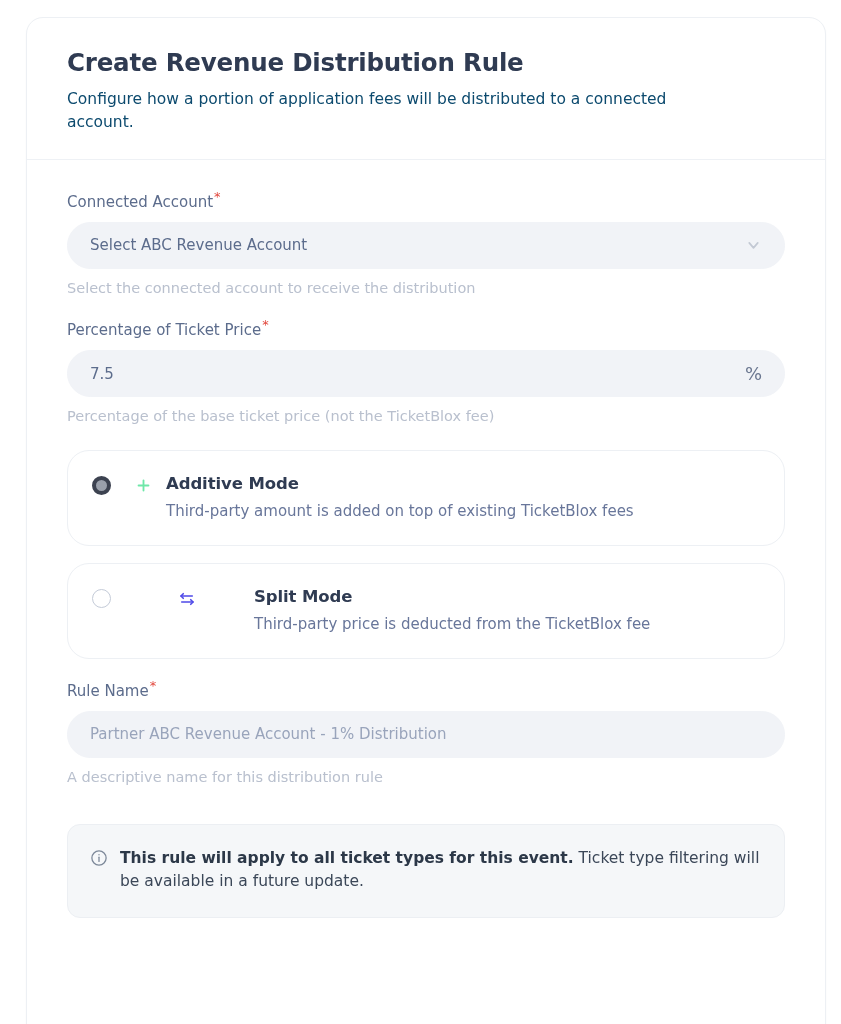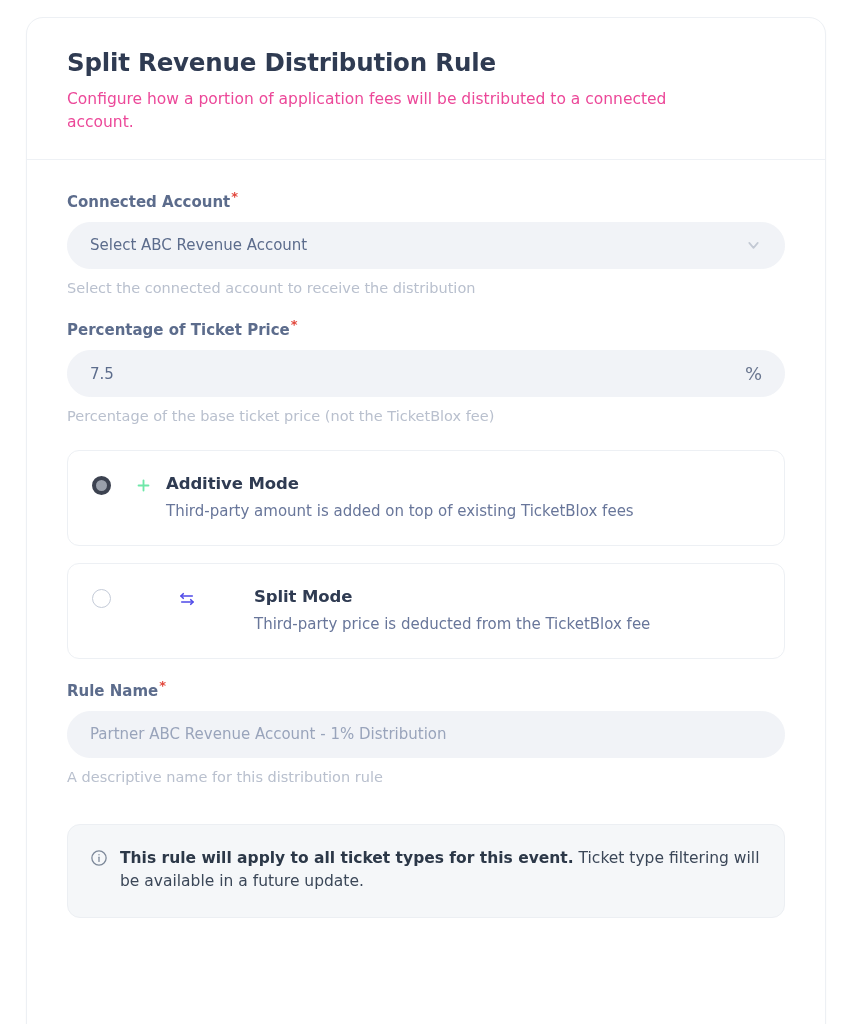--- a/index.html
+++ b/index.html
@@ -43,37 +43,37 @@
     font-weight: 700;
     color: #2f3b52;
     letter-spacing: -0.2px;
     line-height: 1.25;
   }
 
   .card-subtitle {
     margin-top: 9px;
     font-size: 15.5px;
     line-height: 1.52;
-    color: #ec4899;
+    color: #0c4a6e;
     max-width: 660px;
     font-weight: 400;
   }
 
   
   .card-body {
     padding: 33px 40px 40px 40px;
   }
 
   .field-group { margin-bottom: 23px; }
 
   .field-label {
     display: block;
     font-size: 15px;
     color: #5c6c8c;
-    font-weight: 700;
+    font-weight: 400;
     margin-bottom: 11px;
     line-height: 1.2;
   }
 
   .req-star {
     color: #e2483d;
     font-size: 13px;
     vertical-align: super;
     line-height: 0;
     margin-left: 1px;
@@ -129,21 +129,21 @@
 
   
   .mode-list { margin-top: 2px; }
 
   .mode-card {
     display: flex;
     align-items: flex-start;
     gap: 0;
     background: #ffffff;
     border: 1px solid #edf0f4;
-    border-radius: 12px;
+    border-radius: 22px;
     padding: 23px 24px 24px 24px;
     margin-bottom: 17px;
     cursor: pointer;
   }
 
   .mode-card:last-child { margin-bottom: 0; gap: 44px; }
 
   .radio {
     flex: 0 0 auto;
     width: 19px;
@@ -219,21 +219,21 @@
   }
 </style>
 </head>
 <body>
 
 <div class="page">
 
   <div class="rule-card">
 
     <div class="card-header">
-      <div class="card-title">Split Revenue Distribution Rule</div>
+      <div class="card-title">Create Revenue Distribution Rule</div>
       <div class="card-subtitle">Configure how a portion of application fees will be distributed to a connected account.</div>
     </div>
 
     <div class="card-body">
 
       <div class="field-group">
         <label class="field-label">
           <span>Connected Account</span><span class="req-star">*</span>
         </label>
         <div class="field-control">

